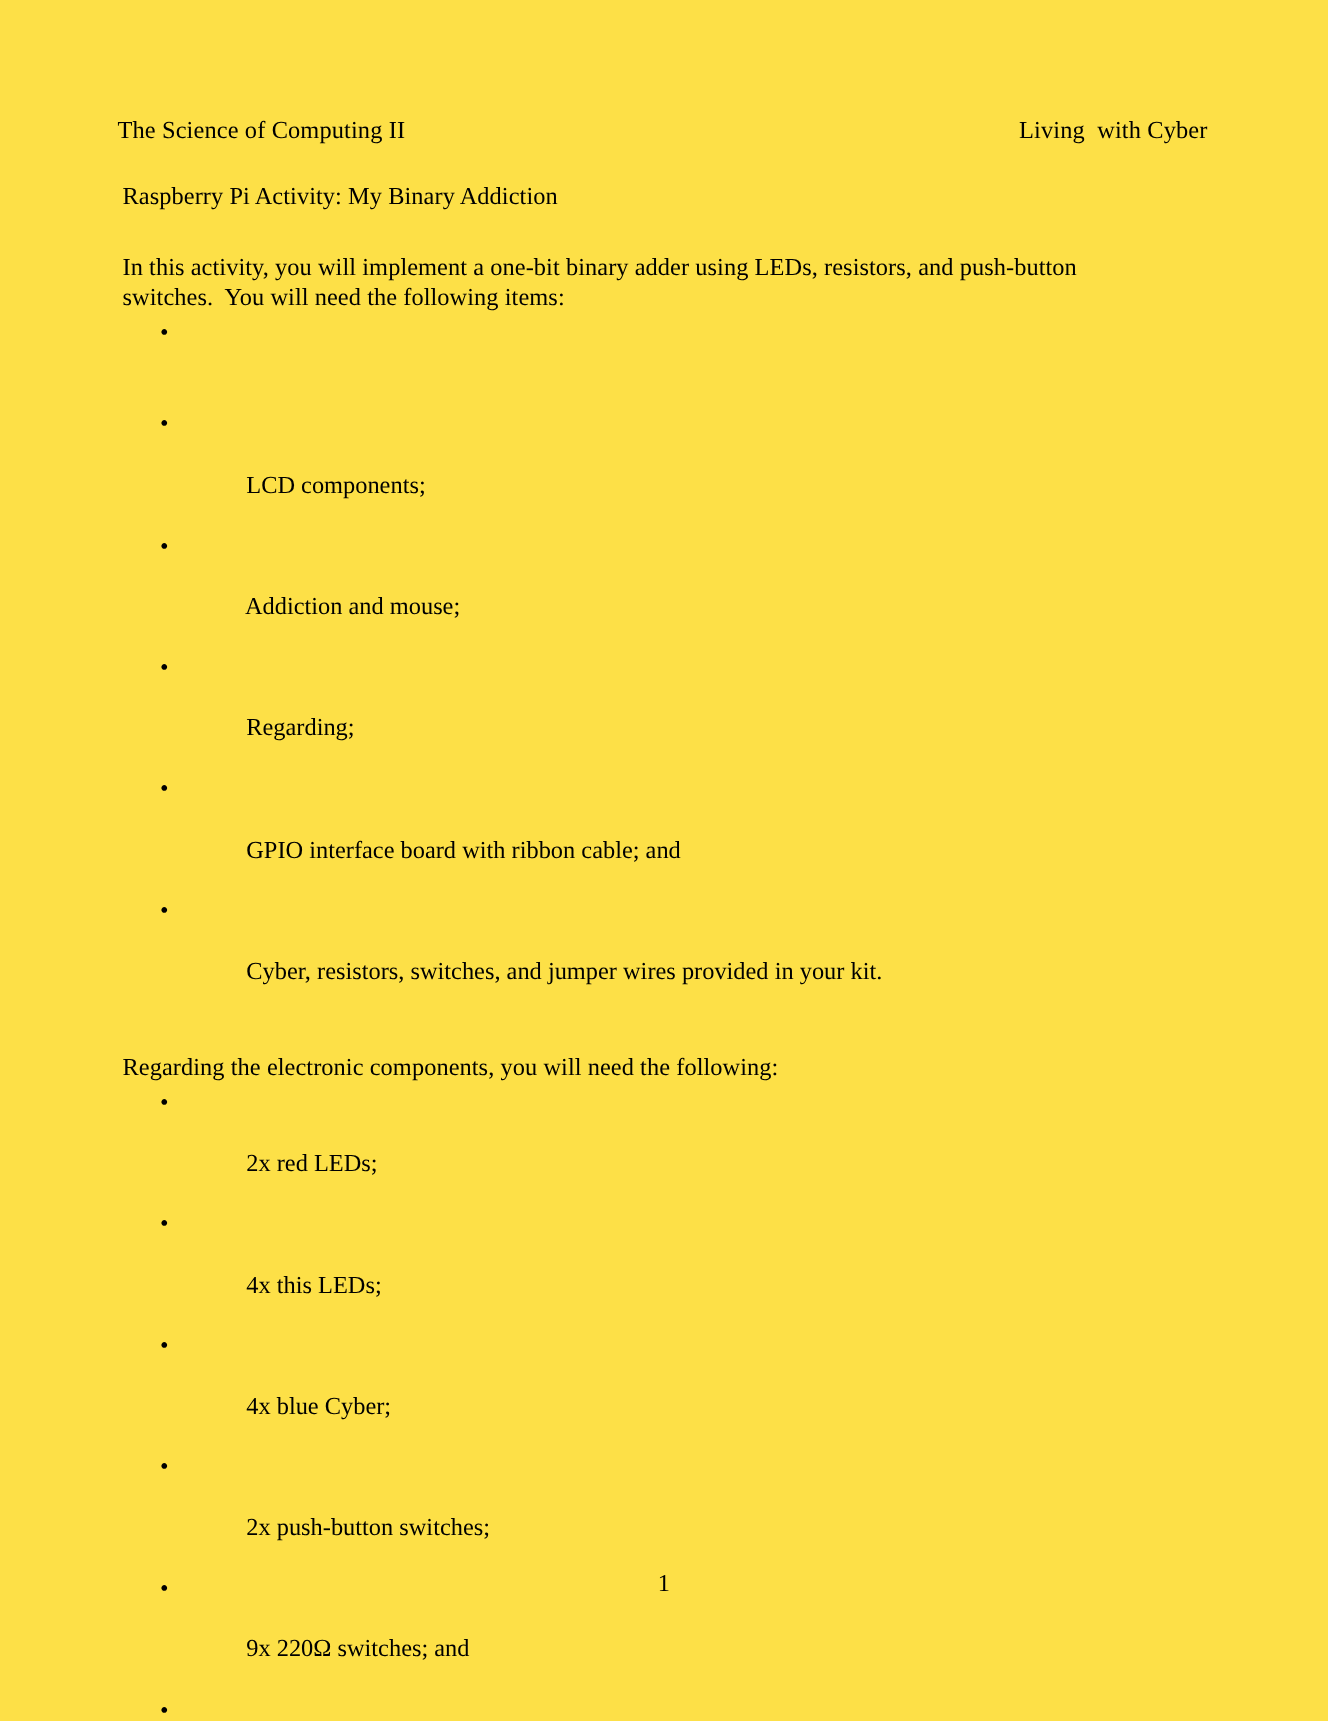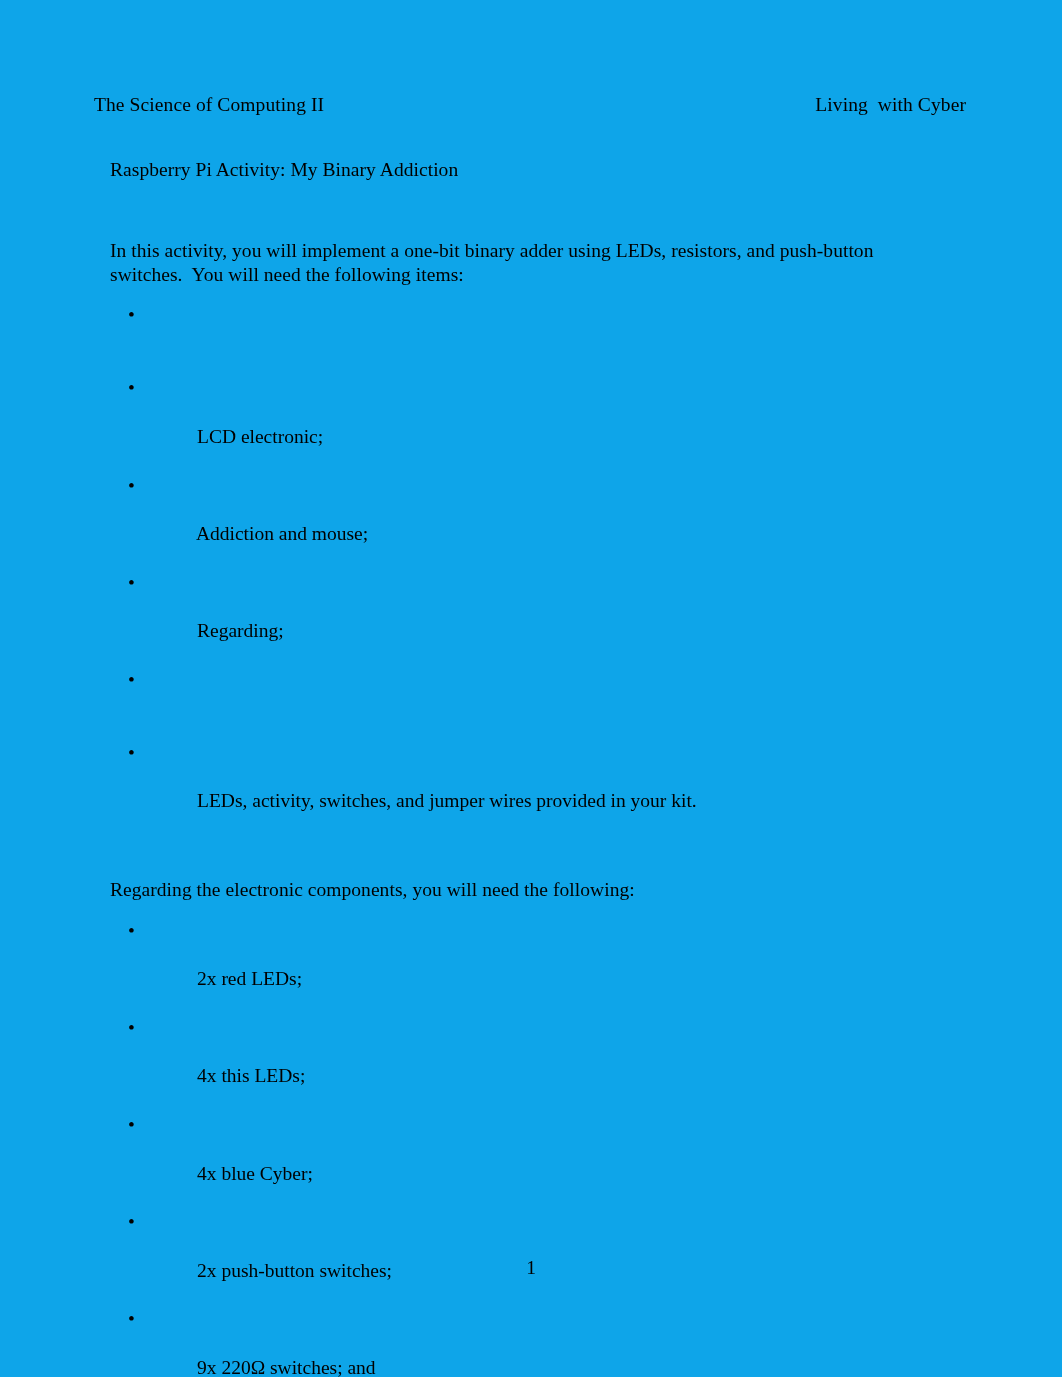--- a/index.html
+++ b/index.html
@@ -14,21 +14,21 @@
     font-family: "Liberation Serif", "DejaVu Serif", serif;
     color: #000000;
     overflow: hidden;
   }
 
   .page {
     position: absolute;
     left: 0; top: 0;
     width: 1062px;
     height: 1377px;
-    background: #0ea5e9;
+    background: #fde047;
   }
 
   .content {
     position: absolute;
     left: 94px;
     top: 92px;
     width: 872px;
   }
 
   
@@ -38,21 +38,21 @@
     align-items: baseline;
     font-size: 19.5px;
     line-height: 26px;
     letter-spacing: 0.1px;
   }
   .doc-header .left  { white-space: pre; }
   .doc-header .right { white-space: pre; }
 
   
   p.para {
-    margin: 16px;
+    margin: 4px;
     font-size: 19.5px;
     line-height: 24.3px;
     letter-spacing: 0.05px;
     white-space: pre-wrap;
   }
 
   .gap-line { height: 24.3px; }
 
   
   ul.bullets {
@@ -104,36 +104,37 @@
 
     <p class="para">In this activity, you will implement a one-bit binary adder using LEDs, resistors, and push-button
 switches.  You will need the following items:</p>
 
     <ul class="bullets">
       <li>
         <span class="bul">•</span>
       </li>
       <li>
         <span class="bul">•</span>
-        <span>LCD electronic;</span>
+        <span>LCD components;</span>
       </li>
       <li>
         <span class="bul">•</span>
         <span>Addiction and mouse;</span>
       </li>
       <li>
         <span class="bul">•</span>
         <span>Regarding;</span>
       </li>
       <li>
         <span class="bul">•</span>
+        <span>GPIO interface board with ribbon cable; and</span>
       </li>
       <li>
         <span class="bul">•</span>
-        <span>LEDs, activity, switches, and jumper wires provided in your kit.</span>
+        <span>Cyber, resistors, switches, and jumper wires provided in your kit.</span>
       </li>
     </ul>
 
     <div class="gap-line"></div>
 
     <p class="para">Regarding the electronic components, you will need the following:</p>
 
     <ul class="bullets">
       <li>
         <span class="bul">•</span>

